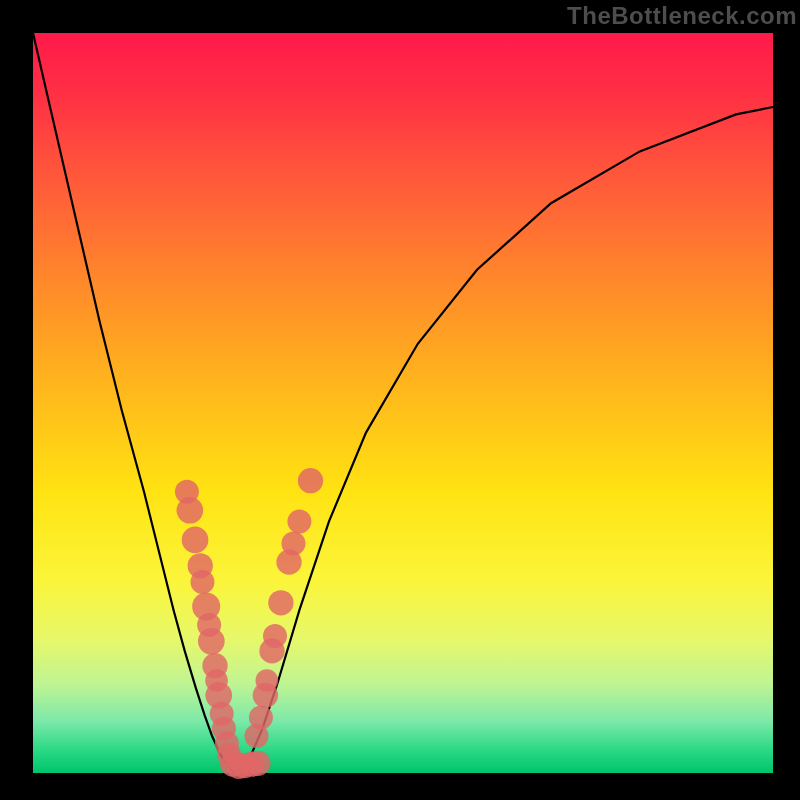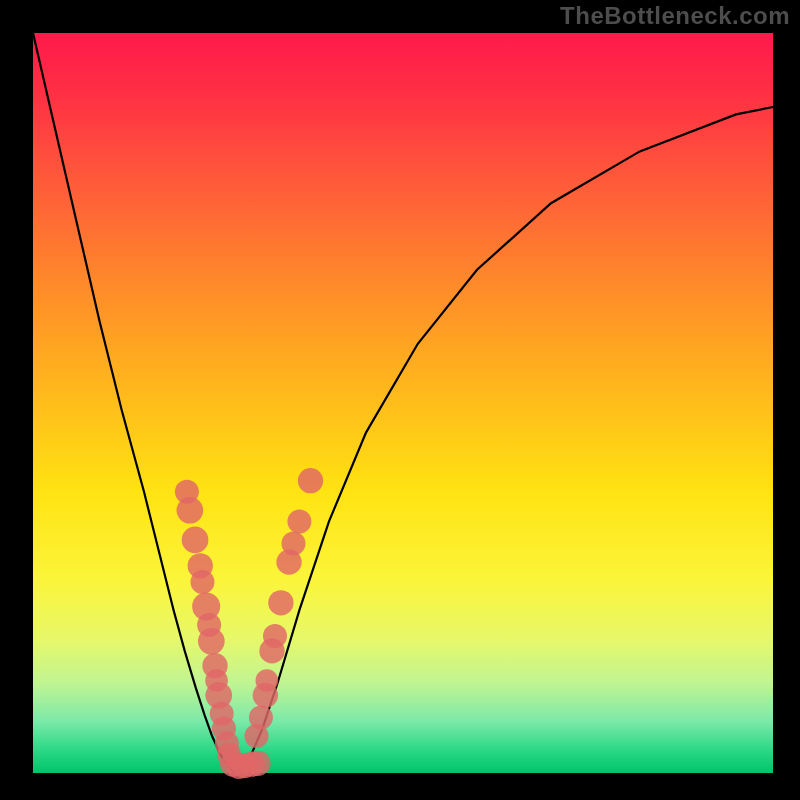--- a/index.html
+++ b/index.html
@@ -13,21 +13,21 @@
   }
   .frame {
     position: relative;
     width: 800px;
     height: 800px;
     background: #000;
   }
   .watermark {
     position: absolute;
     top: 2px;
-    right: 10px;
+    right: 3px;
     color: #4d4d4d;
     font-size: 24px;
     font-weight: 600;
     letter-spacing: 0.5px;
     z-index: 10;
     user-select: none;
   }
   .plot-area {
     position: absolute;
     left: 33px;

